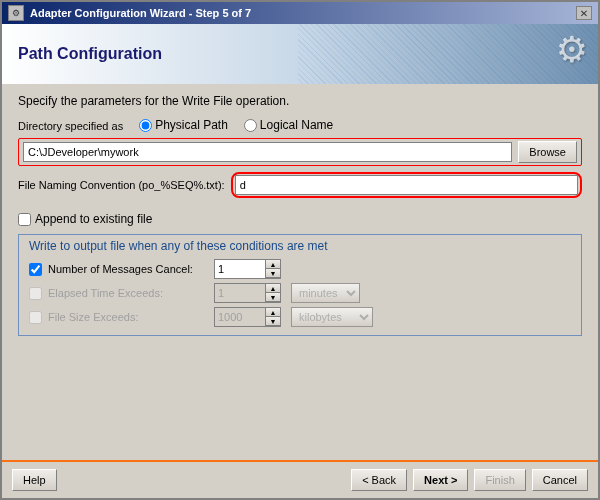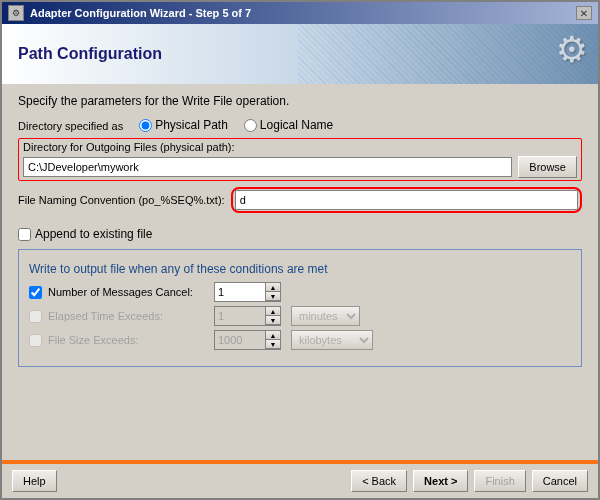--- a/index.html
+++ b/index.html
@@ -193,21 +193,21 @@
 
     .checkbox-row {
       display: flex;
       align-items: center;
       gap: 4px;
       margin-bottom: 8px;
     }
 
     .conditions-group {
       border: 1px solid #7090c0;
-      padding: 12px 10px;
+      padding: 4px 10px;
       margin-top: 4px;
     }
 
     .conditions-title {
       font-size: 11px;
       color: #1a4a8a;
       margin-bottom: 6px;
     }
 
     .condition-row {
@@ -259,21 +259,21 @@
       background: linear-gradient(to bottom, #ffffff, #d4d0c8);
       border: 1px solid #808080;
       font-size: 11px;
       height: 20px;
       padding: 1px 3px;
       cursor: pointer;
     }
 
     .footer {
       background: #d4d0c8;
-      border-top: 4px solid #f97316;
+      border-top: 2px solid #f97316;
       padding: 6px 10px;
       display: flex;
       align-items: center;
       justify-content: space-between;
       flex-shrink: 0;
       height: 38px;
     }
 
     .footer-right {
       display: flex;
@@ -308,21 +308,20 @@
         <input type="radio" name="dirtype" checked="" style="">
         <span>Physical Path</span>
       </label>
       <label class="radio-option">
         <input type="radio" name="dirtype" style="">
         <span>Logical Name</span>
       </label>
     </div>
 
     <div class="field-group" style="border-color: red;">
-      <div class="field-group-label">Directory for Outgoing Files (physical path):</div>
       <div class="input-row">
         <input type="text" style="flex: 1 1 0%;" value="C:\JDeveloper\mywork">
         <button class="browse-btn">Browse</button>
       </div>
     </div>
 
     <div class="field-row" style="margin-bottom:14px;">
       <span class="field-label" style="margin-right:6px;">File Naming Convention (po_%SEQ%.txt):</span>
       <div style="border: 2px solid red; border-radius: 8px; padding: 1px 2px; flex:1;">
         <input type="text" style="width: 100%; border: 1px solid rgb(128, 128, 128);" value="d">

